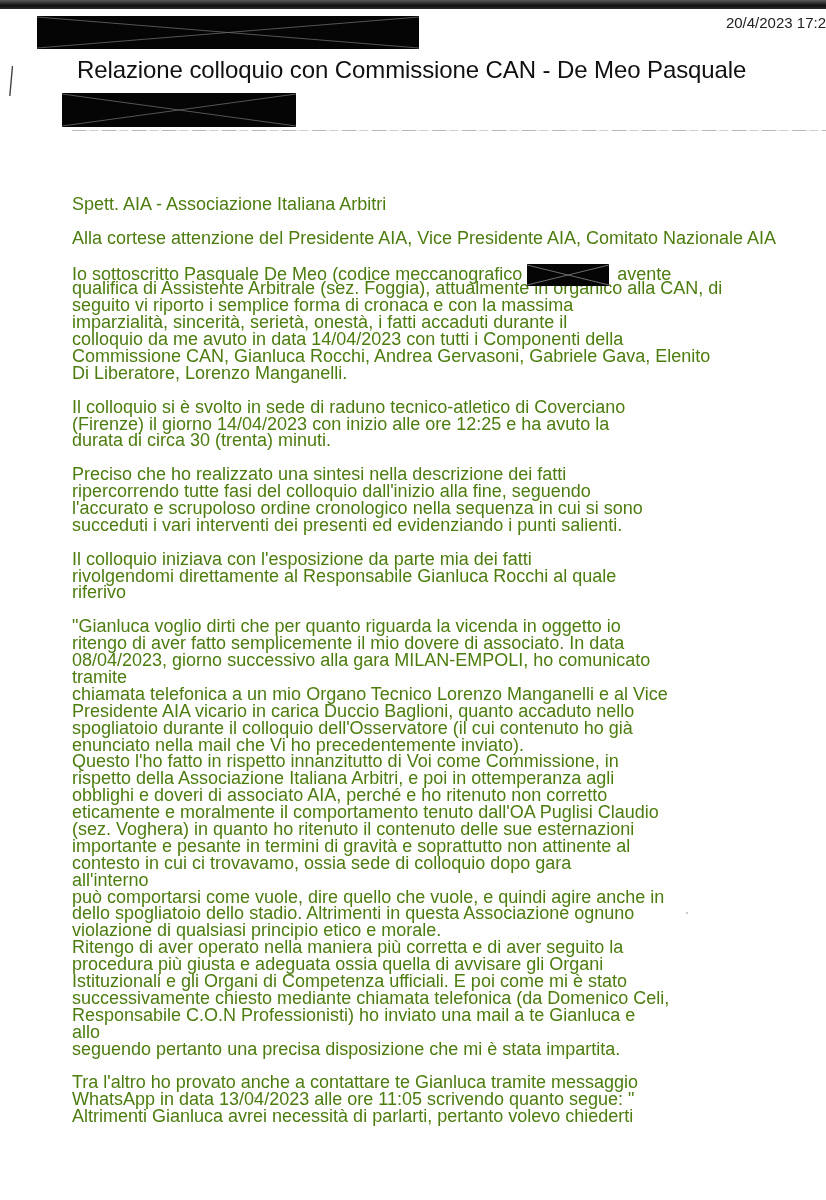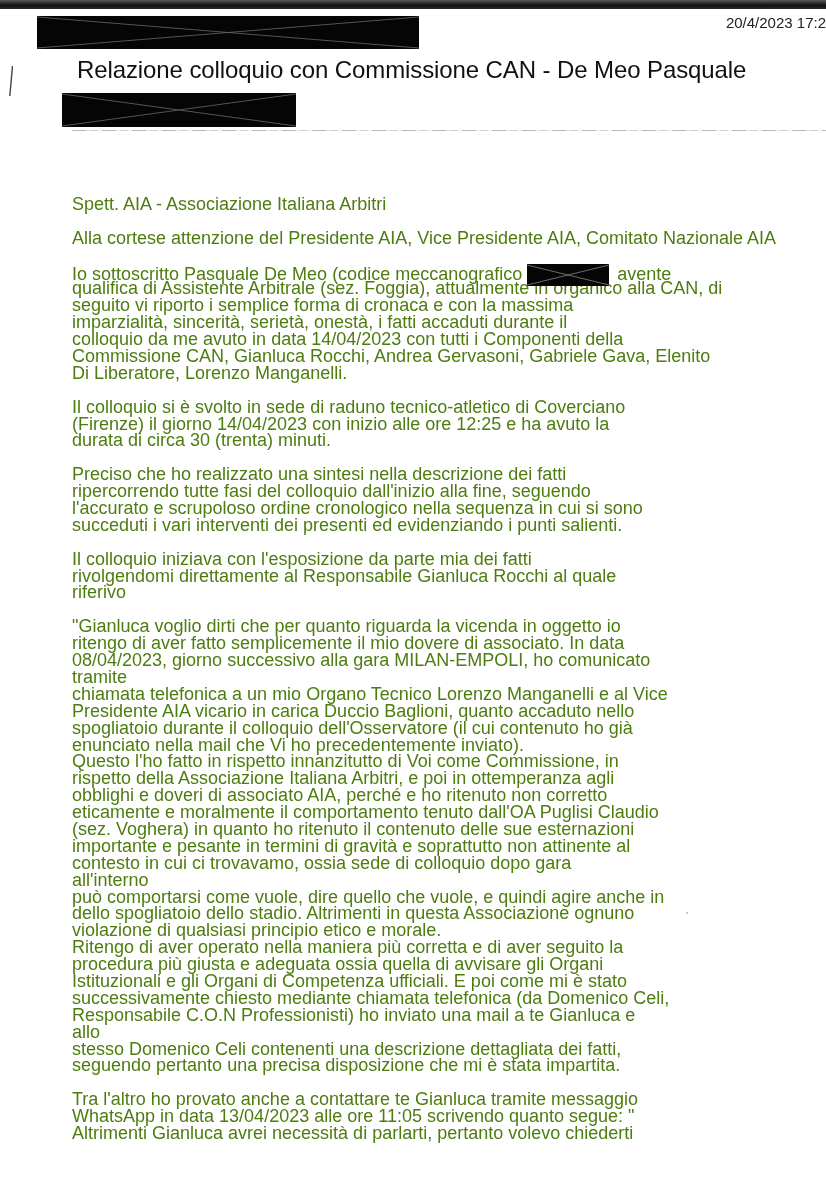--- a/index.html
+++ b/index.html
@@ -177,21 +177,20 @@
     <span class="line">all'interno</span>
     <span class="line">può comportarsi come vuole, dire quello che vuole, e quindi agire anche in</span>
     <span class="line">dello spogliatoio dello stadio. Altrimenti in questa Associazione ognuno</span>
     <span class="line">violazione di qualsiasi principio etico e morale.</span>
     <span class="line">Ritengo di aver operato nella maniera più corretta e di aver seguito la</span>
     <span class="line">procedura più giusta e adeguata ossia quella di avvisare gli Organi</span>
     <span class="line">Istituzionali e gli Organi di Competenza ufficiali. E poi come mi è stato</span>
     <span class="line">successivamente chiesto mediante chiamata telefonica (da Domenico Celi,</span>
     <span class="line">Responsabile C.O.N Professionisti) ho inviato una mail a te Gianluca e</span>
     <span class="line">allo</span>
-    <span class="line">stesso Domenico Celi contenenti una descrizione dettagliata dei fatti,</span>
     <span class="line">seguendo pertanto una precisa disposizione che mi è stata impartita.</span>
   </div>
 
   <div class="para">
     <span class="line">Tra l'altro ho provato anche a contattare te Gianluca tramite messaggio</span>
     <span class="line">WhatsApp in data 13/04/2023 alle ore 11:05 scrivendo quanto segue: "</span>
     <span class="line">Altrimenti Gianluca avrei necessità di parlarti, pertanto volevo chiederti</span>
   </div>
 </div>
 

